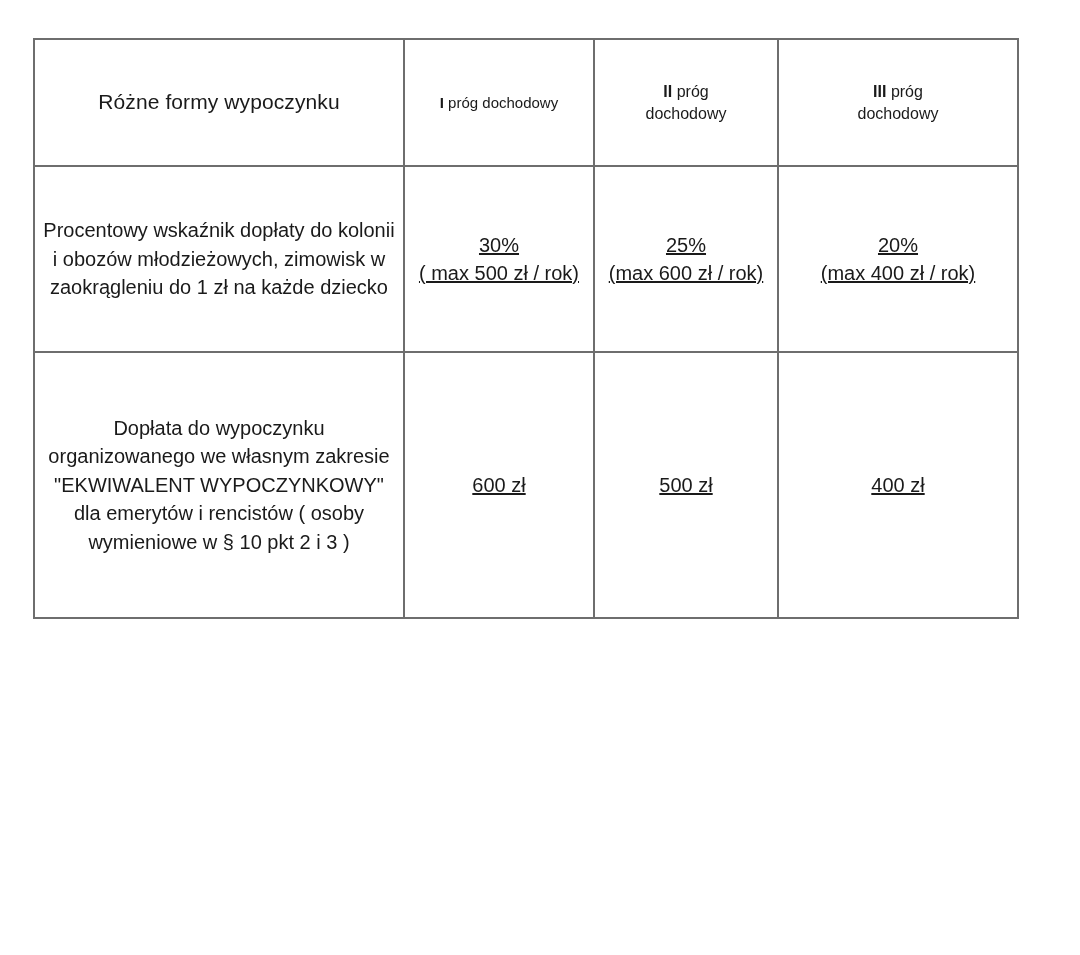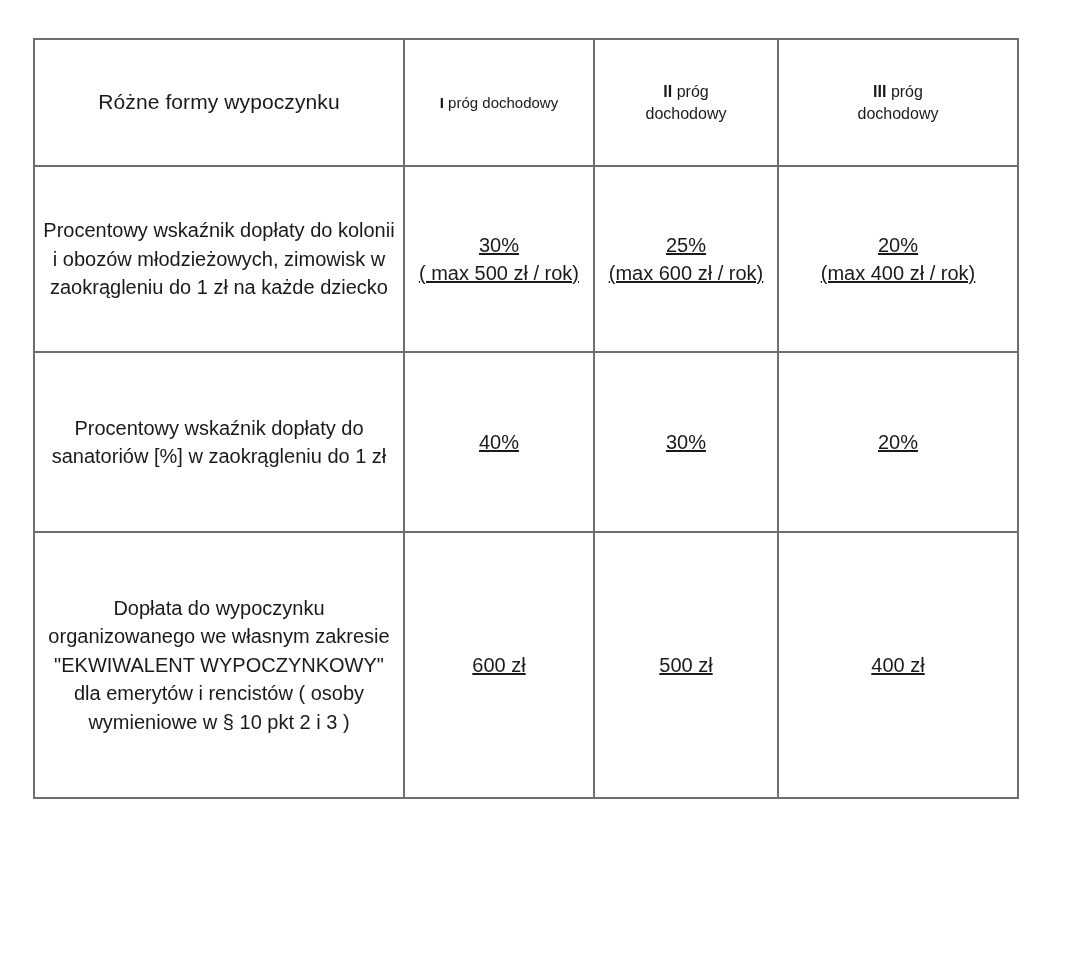--- a/index.html
+++ b/index.html
@@ -142,33 +142,20 @@
         <td class="value-cell">
           <span class="value-main">25%</span>
           <span class="value-sub">(max 600 zł / rok)</span>
         </td>
         <td class="value-cell">
           <span class="value-main">20%</span>
           <span class="value-sub">(max 400 zł / rok)</span>
         </td>
       </tr>
 
-      <tr class="row-2">
-        <td class="desc-cell">Procentowy wskaźnik dopłaty do sanatoriów [%]  w zaokrągleniu do 1 zł</td>
-
-        <td class="value-cell">
-          <span class="value-main">40%</span>
-        </td>
-        <td class="value-cell">
-          <span class="value-main">30%</span>
-        </td>
-        <td class="value-cell">
-          <span class="value-main">20%</span>
-        </td>
-      </tr>
 
 
       <tr class="row-4">
         <td class="desc-cell">Dopłata  do wypoczynku organizowanego we własnym zakresie "EKWIWALENT WYPOCZYNKOWY"  dla emerytów i rencistów ( osoby wymieniowe w § 10 pkt 2 i 3 )</td>
 
         <td class="value-cell">
           <span class="value-main">600 zł</span>
         </td>
         <td class="value-cell">
           <span class="value-main">500 zł</span>

